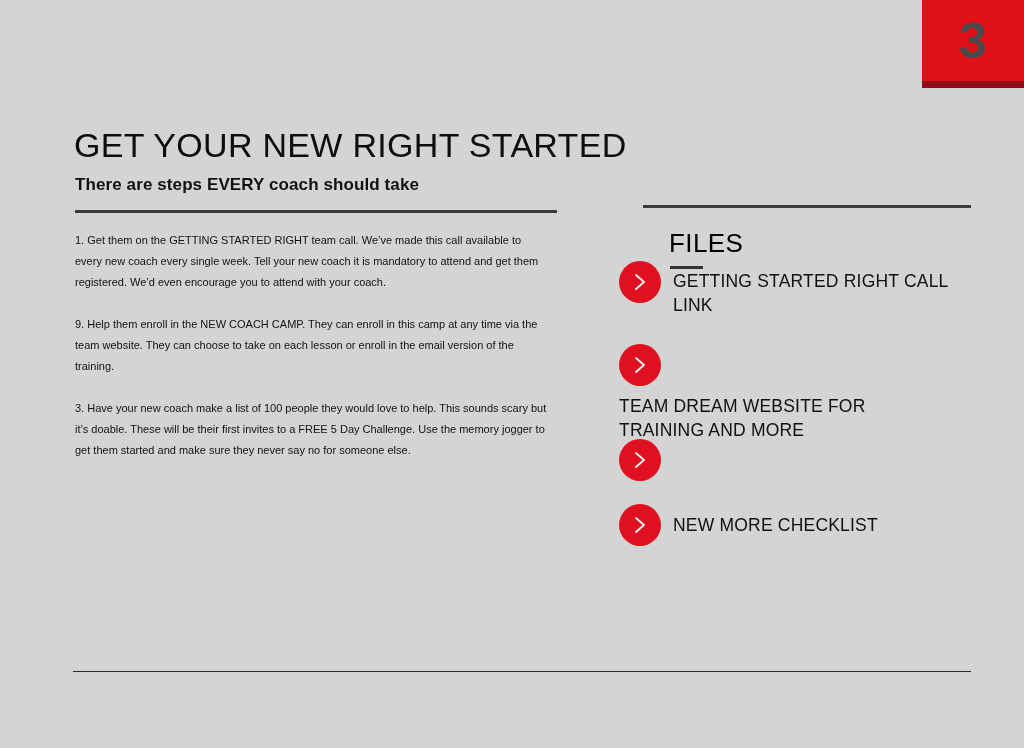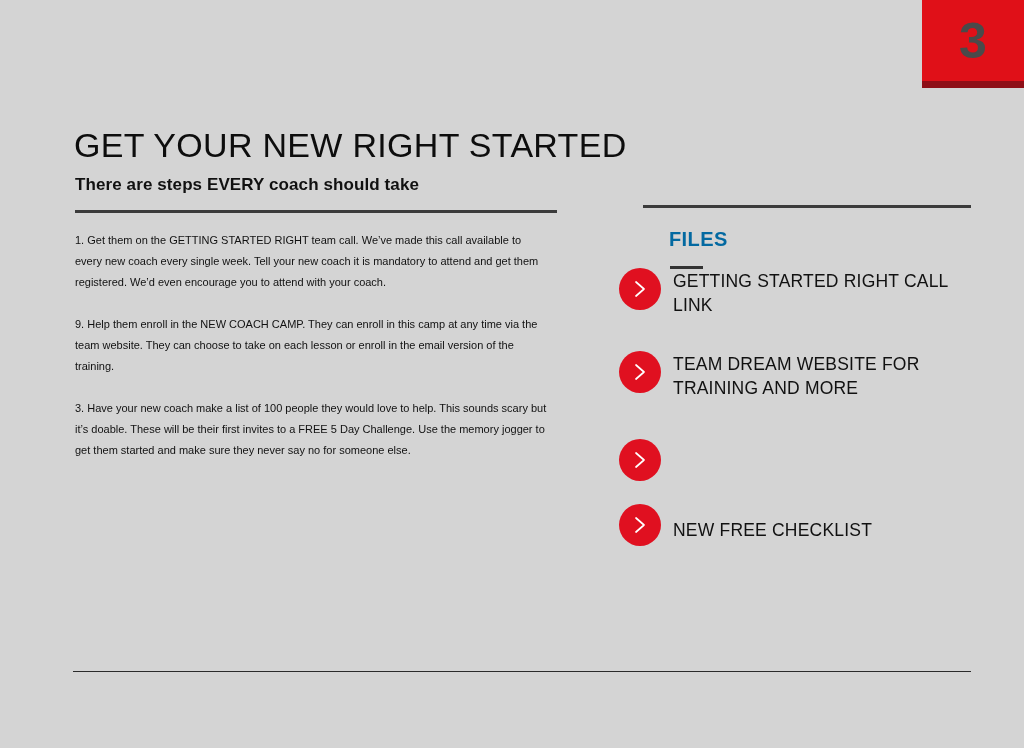--- a/index.html
+++ b/index.html
@@ -106,47 +106,47 @@
   }
   .right-rule {
     width: 328px;
     height: 3px;
     background: #3b3b3b;
   }
   .files-heading {
     position: absolute;
     left: 26px;
     top: 23px;
-    font-size: 20px;
-    font-weight: bold;
+    font-size: 26px;
+    font-weight: normal;
     letter-spacing: 0.4px;
-    color: #0369a1;
+    color: #000000;
   }
   .files-heading-rule {
     position: absolute;
     left: 27px;
     top: 61px;
     width: 33px;
     height: 3px;
     background: #333333;
   }
 
   .file-list {
     position: absolute;
     left: -24px;
     top: 56px;
     width: 354px;
   }
   .file-item {
     position: absolute;
     display: flex;
-    align-items: center;
+    align-items: flex-start;
   }
   .file-item.i0 { left: 0;  top: 0;   }
-  .file-item.i1 { left: 0;  top: 83px; }
+  .file-item.i1 { left: 0;  top: 83px; flex-direction: column; }
   .file-item.i2 { left: 0;  top: 178px; }
   .file-item.i3 { left: 0;  top: 243px; }
 
   .arrow-icon {
     flex: 0 0 auto;
     width: 42px;
     height: 42px;
     border-radius: 50%;
     background: #e01020;
     display: flex;
@@ -232,19 +232,19 @@
         </svg>
       </span>
     </div>
 
     <div class="file-item i3">
       <span class="arrow-icon">
         <svg width="20" height="22" viewBox="0 0 20 22" aria-hidden="true">
           <polyline points="6,4 14,11 6,18" fill="none" stroke="#ffffff" stroke-width="1.7" stroke-linecap="round" stroke-linejoin="round"></polyline>
         </svg>
       </span>
-      <span class="file-label">NEW FREE CHECKLIST</span>
+      <span class="file-label">NEW MORE CHECKLIST</span>
     </div>
 
   </div>
 </div>
 
 <div class="bottom-rule"></div>
 
 </body></html>

